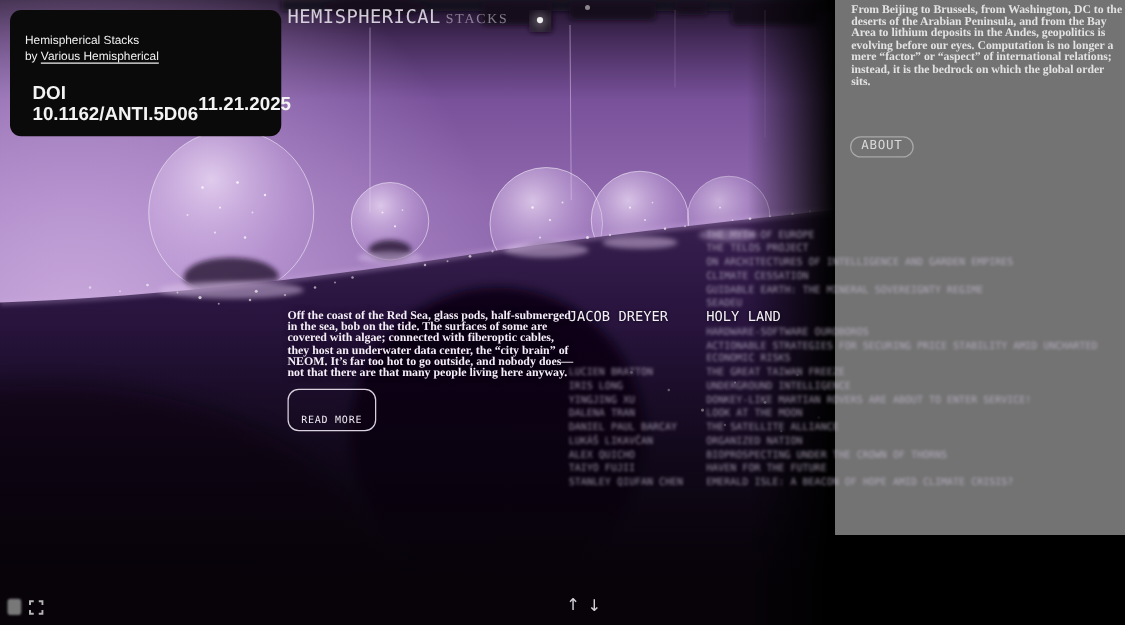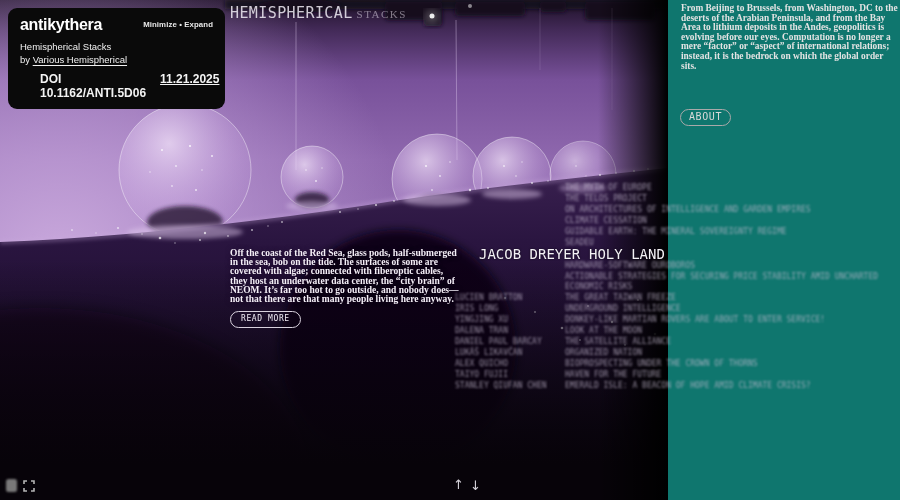--- a/index.html
+++ b/index.html
@@ -4,21 +4,21 @@
 <style>
   html,body{margin:0;padding:0;background:#000;}
   .stage{position:relative;width:900px;height:500px;background:#000;overflow:hidden;
          font-family:"Liberation Sans",sans-serif;-webkit-font-smoothing:antialiased;}
   .stage *{box-sizing:border-box;}
 
   
   .hero{position:absolute;left:0;top:0;width:668px;height:500px;display:block;}
 
   
-  .right-col{position:absolute;left:668px;top:0;width:232px;height:500px;background:#0f766e;}
+  .right-col{position:absolute;left:668px;top:0;width:232px;height:428px;background:#737373;}
   .about-par{position:absolute;left:13px;top:4px;width:217px;margin:0;
              font-family:"Liberation Serif",serif;font-size:9.4px;line-height:9.6px;
              font-weight:600;color:#e3e3e3;}
   .pill{display:inline-block;background:transparent;border:1px solid #a9a9a9;border-radius:9px;
         color:#d9d9d9;font-family:"DejaVu Sans Mono",monospace;font-size:10px;
         letter-spacing:.6px;padding:2px 8px 3px;line-height:1;cursor:pointer;margin-top:48px;}
   .about-btn{position:absolute;left:12px;top:61px;}
 
   
   .heading{position:absolute;left:230px;top:4px;white-space:nowrap;}
@@ -29,38 +29,38 @@
 
   
   .card{position:absolute;left:8px;top:8px;width:217px;height:101px;background:#0a0a0a;
         border-radius:9px;padding:10px 12px 9px;color:#fff;}
   .card-top{display:flex;justify-content:space-between;align-items:flex-start;}
   .logo{font-size:16px;font-weight:bold;letter-spacing:-.3px;line-height:14px;}
   .win-controls{font-size:7.8px;font-weight:bold;color:#e9e9e9;letter-spacing:.1px;margin-top:2px;}
   .win-controls span{cursor:pointer;}
   .card-meta{margin-top:9px;font-size:9.5px;line-height:12.5px;color:#f1f1f1;}
   .card-meta a{color:#f1f1f1;text-decoration:underline;text-underline-offset:1.5px;cursor:pointer;}
-  .card-footer{position:absolute;left:12px;right:12px;bottom:9px;display:flex;align-items:flex-start;
-               font-size:12px;font-weight:600;color:#f3f3f3;gap:14px;}
-  .card-footer .date{margin-left:auto;text-decoration:underline;}
+  .card-footer{position:absolute;left:12px;right:12px;bottom:9px;display:flex;align-items:center;
+               font-size:15px;font-weight:600;color:#f3f3f3;}
+  .card-footer .date{margin-left:auto;}
   .barcode{display:inline-block;margin-right:6px;}
 
   
   .story{position:absolute;left:230px;top:249px;width:230px;z-index:6;}
   .story p{margin:0;font-family:"Liberation Serif",serif;font-size:9.5px;line-height:9.2px;
            font-weight:700;color:#f4eff7;text-shadow:0 0 5px rgba(30,8,40,.55);}
-  .read-more{margin-top:7px;font-size:8px;color:#efeaf3;border-color:#d9d2de;padding:3px 10px 4px;}
+  .read-more{margin-top:7px;font-size:8px;color:#efeaf3;border-color:#d9d2de;padding:20px 10px 4px;}
 
   
   .toc-row{position:absolute;display:flex;align-items:flex-start;left:455px;z-index:5;
            font-family:"DejaVu Sans Mono",monospace;font-size:8px;line-height:10px;
            color:rgba(200,188,210,.72);filter:blur(1.2px);}
   .toc-row .auth{width:110px;flex:0 0 110px;white-space:nowrap;}
   .toc-row .ttl{max-width:322px;}
-  .toc-row.focus{filter:none;color:#f3f1f5;font-size:14px;text-shadow:0 0 2px rgba(10,2,14,.8);padding-left:24px;}
+  .toc-row.focus{filter:none;color:#f3f1f5;font-size:11px;text-shadow:0 0 2px rgba(10,2,14,.8);}
 
   
   .snd-icon{position:absolute;left:6px;top:479px;width:11px;height:13px;background:#8d8d8d;
             border-radius:2.5px;filter:blur(.8px);opacity:.85;cursor:pointer;z-index:7;}
   .fs-icon{position:absolute;left:23px;top:480px;z-index:7;cursor:pointer;}
   .nav-arrow{position:absolute;z-index:7;font-size:13px;color:rgba(235,232,240,.9);cursor:pointer;
              font-family:"DejaVu Sans",sans-serif;}
   .arrow-up{left:453px;top:477px;}
   .arrow-down{left:470px;top:478px;}
   .start-btn{position:absolute;left:680px;top:482px;z-index:7;font-style:italic;}
@@ -233,24 +233,20 @@
   <div class="right-col">
     <p class="about-par">From Beijing to Brussels, from Washington, DC to the deserts of the Arabian Peninsula, and from the Bay Area to lithium deposits in the Andes, geopolitics is evolving before our eyes. Computation is no longer a mere “factor” or “aspect” of international relations; instead, it is the bedrock on which the global order sits.</p>
     <button class="pill about-btn">ABOUT</button>
   </div>
 
   <div class="heading">
     <span class="h-mono">HEMISPHERICAL</span><span class="h-serif">STACKS</span>
   </div>
 
   <div class="card">
-    <div class="card-top">
-      <div class="logo">antikythera</div>
-      <div class="win-controls"><span>Minimize</span><span> • </span><span>Expand</span></div>
-    </div>
     <div class="card-meta">
       <div>Hemispherical Stacks</div>
       <div><span>by </span><a>Various Hemispherical</a></div>
     </div>
     <div class="card-footer">
       <svg class="barcode" width="13" height="14" viewBox="0 0 13 14" fill="#fff">
         <rect x="0" y="2" width="2" height="10"></rect>
           <rect x="3" y="2" width="1.4" height="10"></rect>
         <rect x="5.4" y="0" width="3" height="14"></rect>
           <rect x="9.4" y="2" width="1.4" height="10"></rect>

